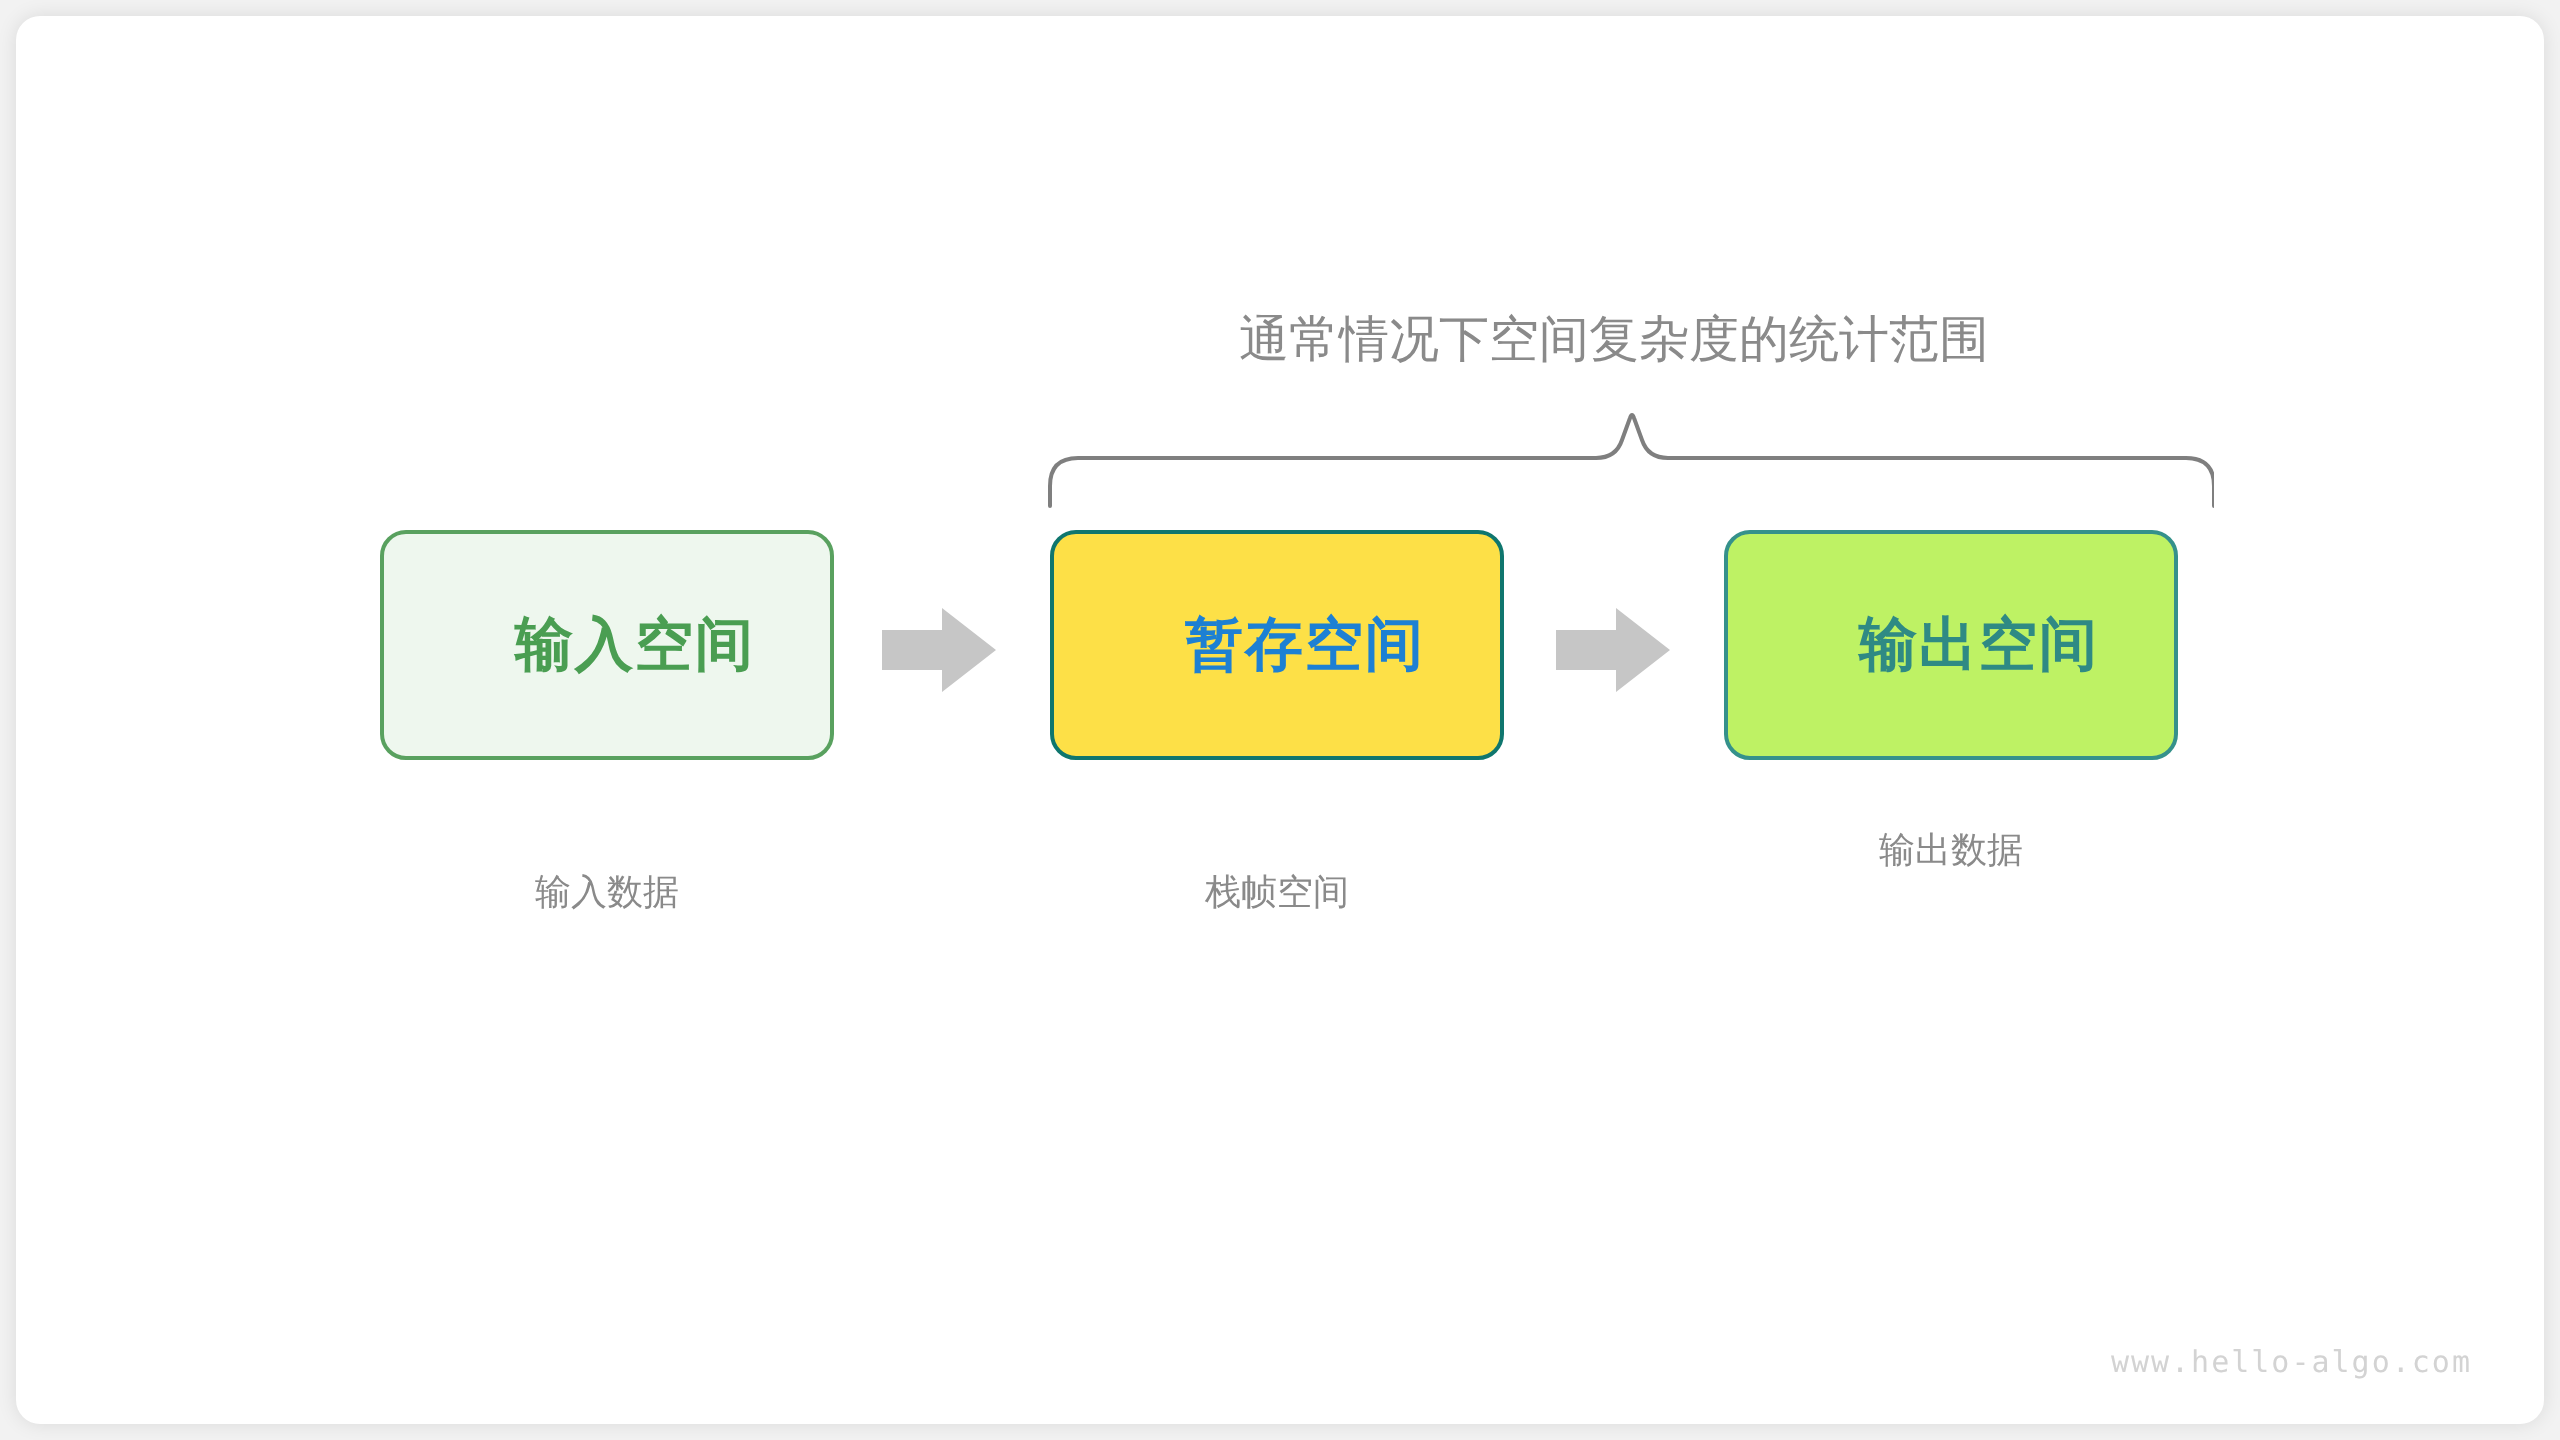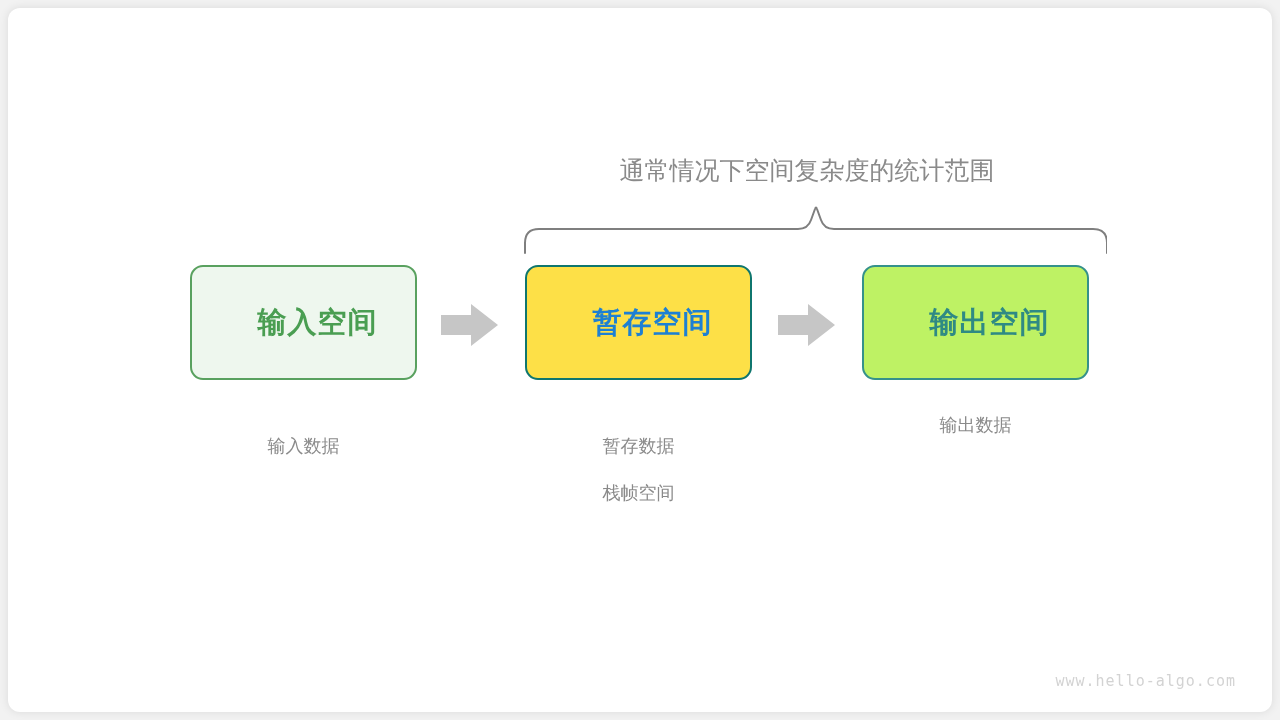--- a/index.html
+++ b/index.html
@@ -159,21 +159,20 @@
     <div class="arrow arrow-2">
       <svg width="57" height="42" viewBox="0 0 57 42">
         <path d="M0 11 L30 11 L30 0 L57 21 L30 42 L30 31 L0 31 Z" fill="#c6c6c6"></path>
       </svg>
     </div>
 
     <div class="label-col label-input">
       <span class="lbl">输入数据</span>
     </div>
     <div class="label-col label-temp">
-      <span class="lbl">暂存数据</span>
       <span class="lbl">栈帧空间</span>
     </div>
     <div class="label-col label-output">
       <span class="lbl">输出数据</span>
     </div>
 
     <div class="watermark">www.hello-algo.com</div>
 
   </div>
 </div>

